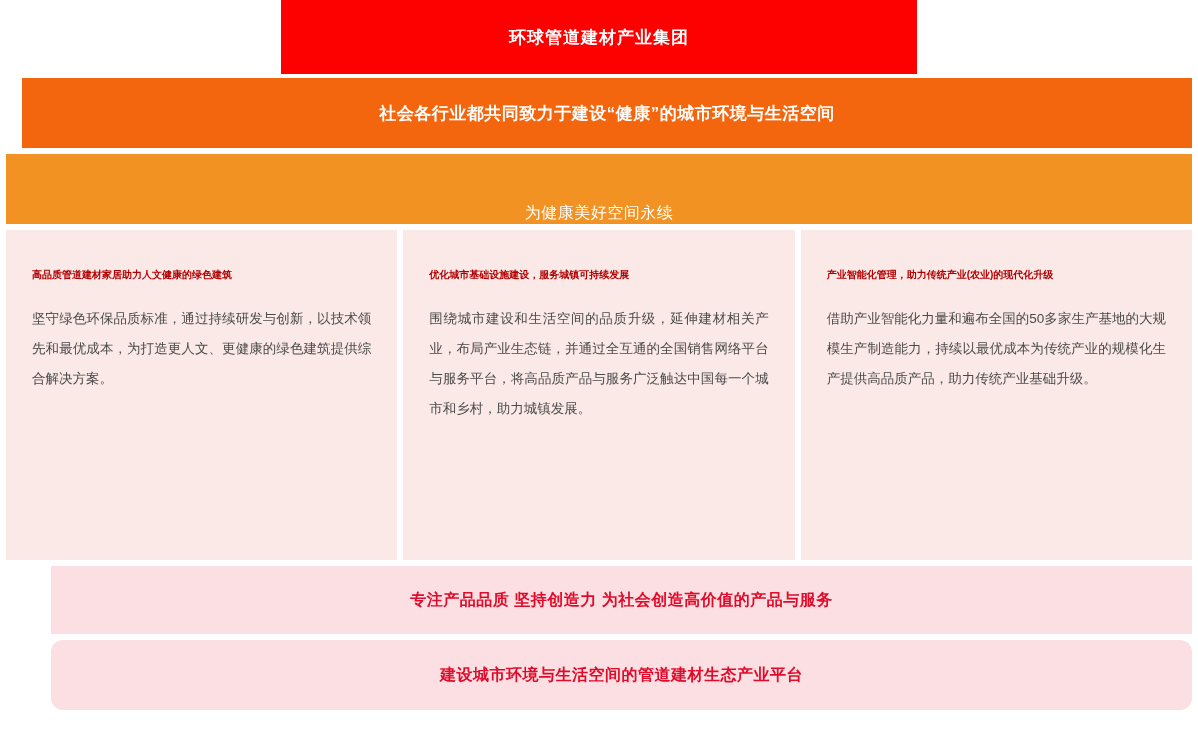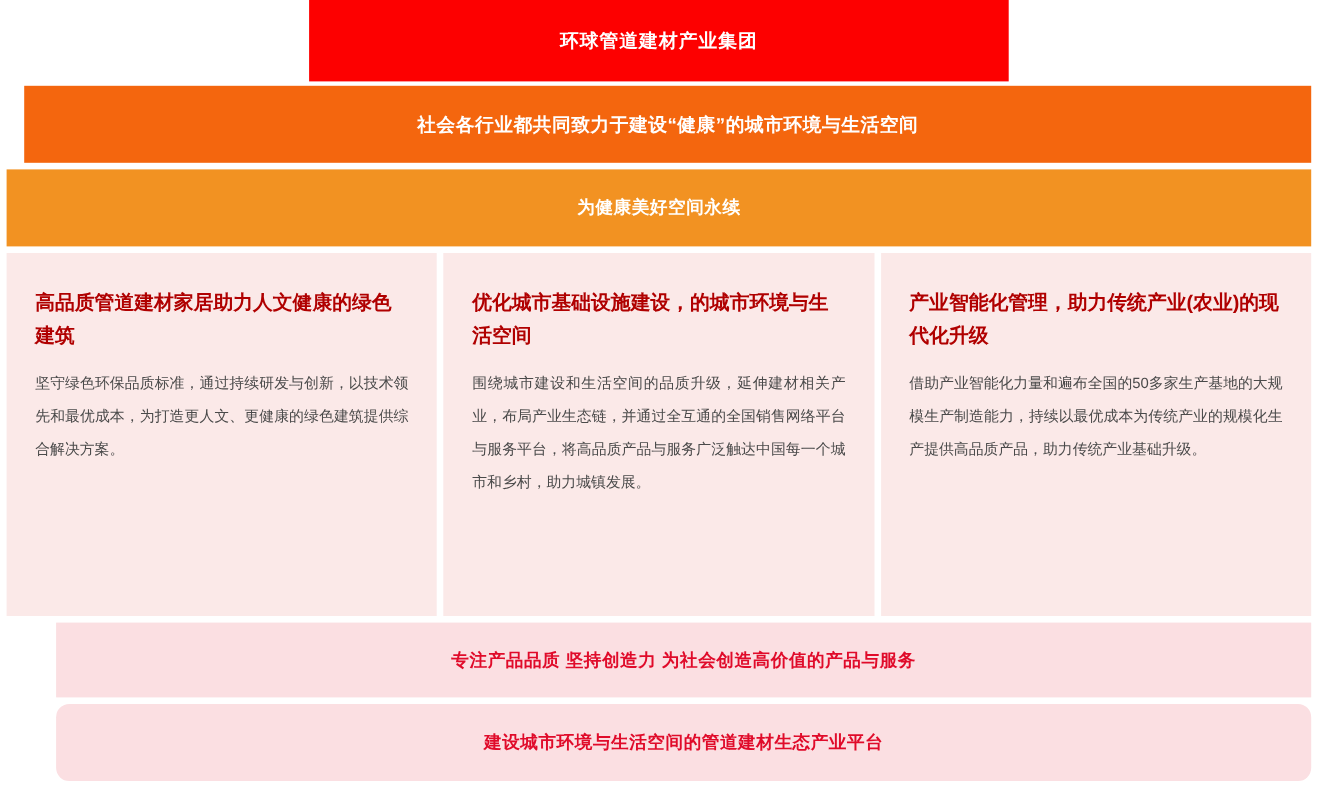--- a/index.html
+++ b/index.html
@@ -60,43 +60,43 @@
   
   .band-lightorange-wrap {
     padding: 6px 0 0 0;
   }
   .band-lightorange {
     height: 70px;
     margin: 0 6px;
     background: #f29222;
     color: #ffffff;
     display: flex;
-    align-items: center;
+    align-items: flex-end;
     justify-content: center;
     font-size: 16px;
-    font-weight: bold;
+    font-weight: normal;
     letter-spacing: 0.5px;
   }
 
   
   .cards {
     display: flex;
     margin: 6px 6px 0 6px;
     gap: 6px;
     height: 330px;
   }
   .card {
     flex: 1 1 0;
     background: #fbe9e8;
     padding: 30px 26px 0 26px;
     box-sizing: border-box;
   }
   .card-title {
     color: #b00000;
-    font-size: 18px;
+    font-size: 10px;
     font-weight: bold;
     line-height: 30px;
     margin: 0 0 14px 0;
   }
   .card-body {
     color: #4a4a4a;
     font-size: 13.5px;
     line-height: 30px;
     margin: 0;
     text-align: justify;
@@ -148,21 +148,21 @@
   </div>
 
   <div class="cards">
 
     <div class="card">
       <p class="card-title">高品质管道建材家居助力人文健康的绿色建筑</p>
       <p class="card-body">坚守绿色环保品质标准，通过持续研发与创新，以技术领先和最优成本，为打造更人文、更健康的绿色建筑提供综合解决方案。</p>
     </div>
 
     <div class="card">
-      <p class="card-title">优化城市基础设施建设，的城市环境与生活空间</p>
+      <p class="card-title">优化城市基础设施建设，服务城镇可持续发展</p>
       <p class="card-body">围绕城市建设和生活空间的品质升级，延伸建材相关产业，布局产业生态链，并通过全互通的全国销售网络平台与服务平台，将高品质产品与服务广泛触达中国每一个城市和乡村，助力城镇发展。</p>
     </div>
 
     <div class="card">
       <p class="card-title">产业智能化管理，助力传统产业(农业)的现代化升级</p>
       <p class="card-body">借助产业智能化力量和遍布全国的50多家生产基地的大规模生产制造能力，持续以最优成本为传统产业的规模化生产提供高品质产品，助力传统产业基础升级。</p>
     </div>
 
 
   </div>

